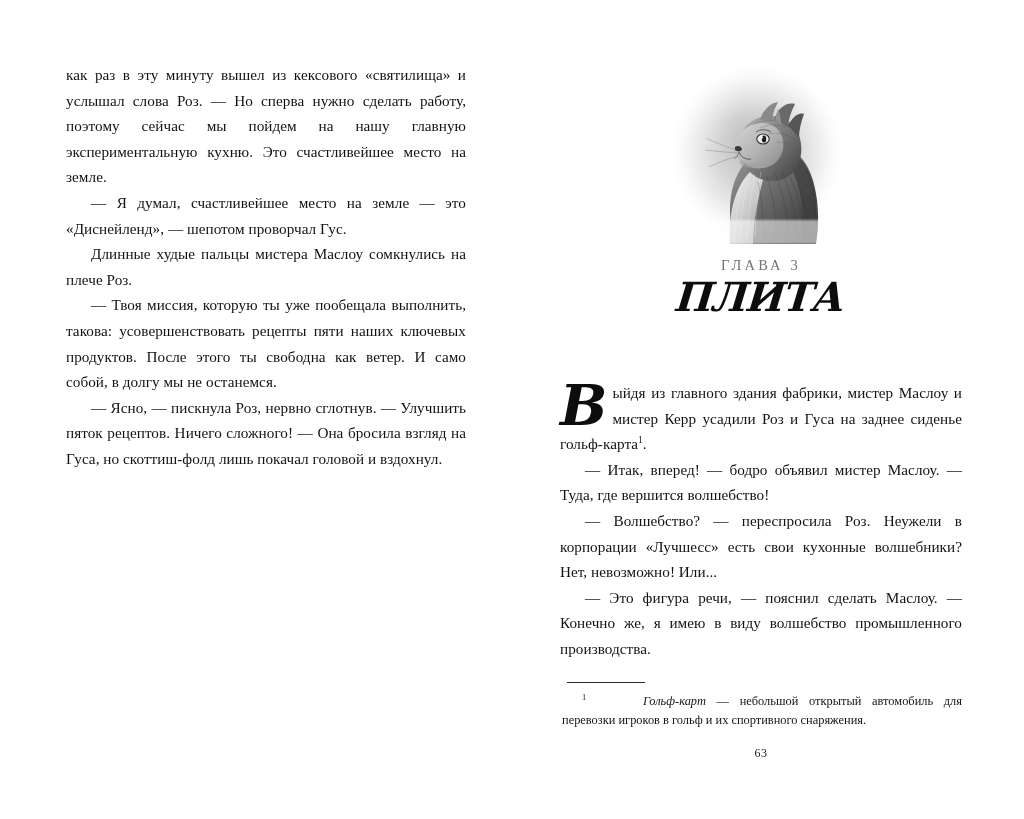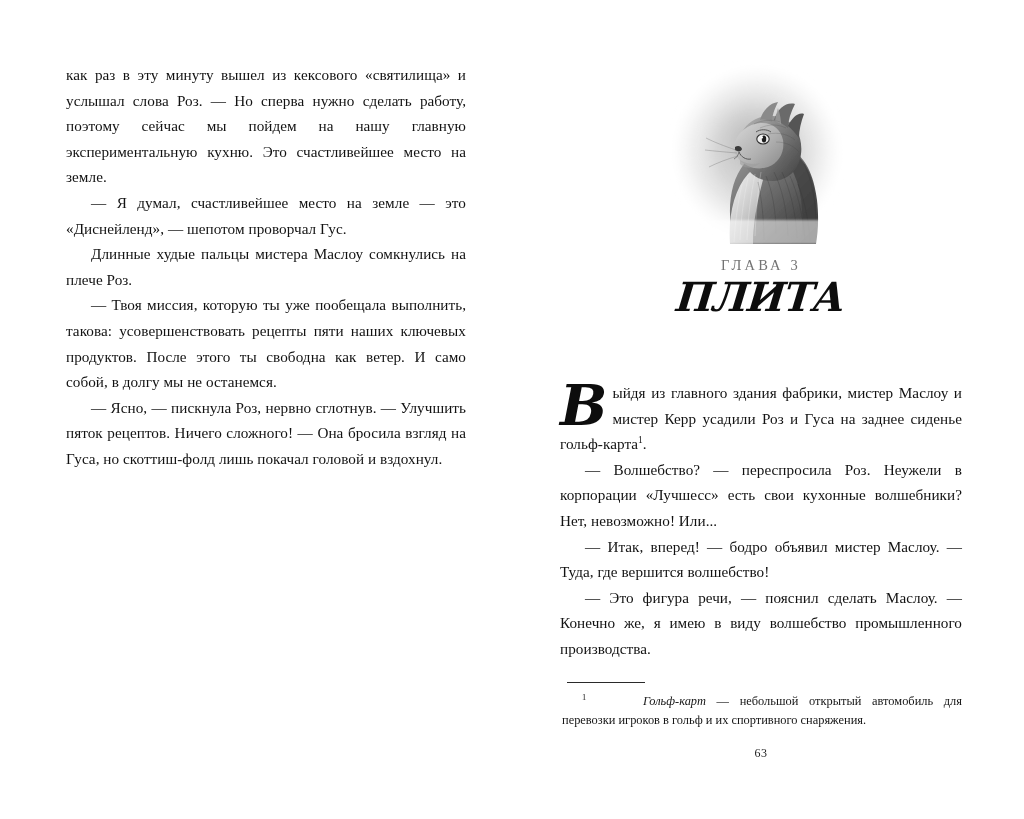--- a/index.html
+++ b/index.html
@@ -315,22 +315,22 @@
 
     <div class="chapter-head">
       <span class="chapter-label">ГЛАВА 3</span>
       <span class="chapter-title">ПЛИТА</span>
     </div>
 
     <div class="body-text right-body">
       <p class="dropcap-para cont">
         <span class="dropcap">В</span><span>ыйдя из главного здания фабрики, мистер Маслоу и мистер Керр усадили Роз и Гуса на заднее сиденье гольф-карта</span><sup class="fn">1</sup><span>.</span>
       </p>
+      <p class="ind">— Итак, вперед! — бодро объявил мистер Маслоу. — Туда, где вершится волшебство!</p>
       <p class="ind">— Волшебство? — переспросила Роз. Неуже­ли в корпорации «Лучшесс» есть свои кухонные волшебники? Нет, невозможно! Или...</p>
-      <p class="ind">— Итак, вперед! — бодро объявил мистер Маслоу. — Туда, где вершится волшебство!</p>
       <p class="ind">— Это фигура речи, — пояснил сделать Мас­лоу. — Конечно же, я имею в виду волшебство промышленного производства.</p>
     </div>
 
     <div class="footnote-block">
       <div class="footnote-rule"></div>
       <div class="footnote-text">
         <sup>1</sup>&nbsp;<i>Гольф-карт</i><span> — небольшой открытый автомобиль для перевозки игроков в гольф и их спортивного снаряжения.</span>
       </div>
     </div>
 

